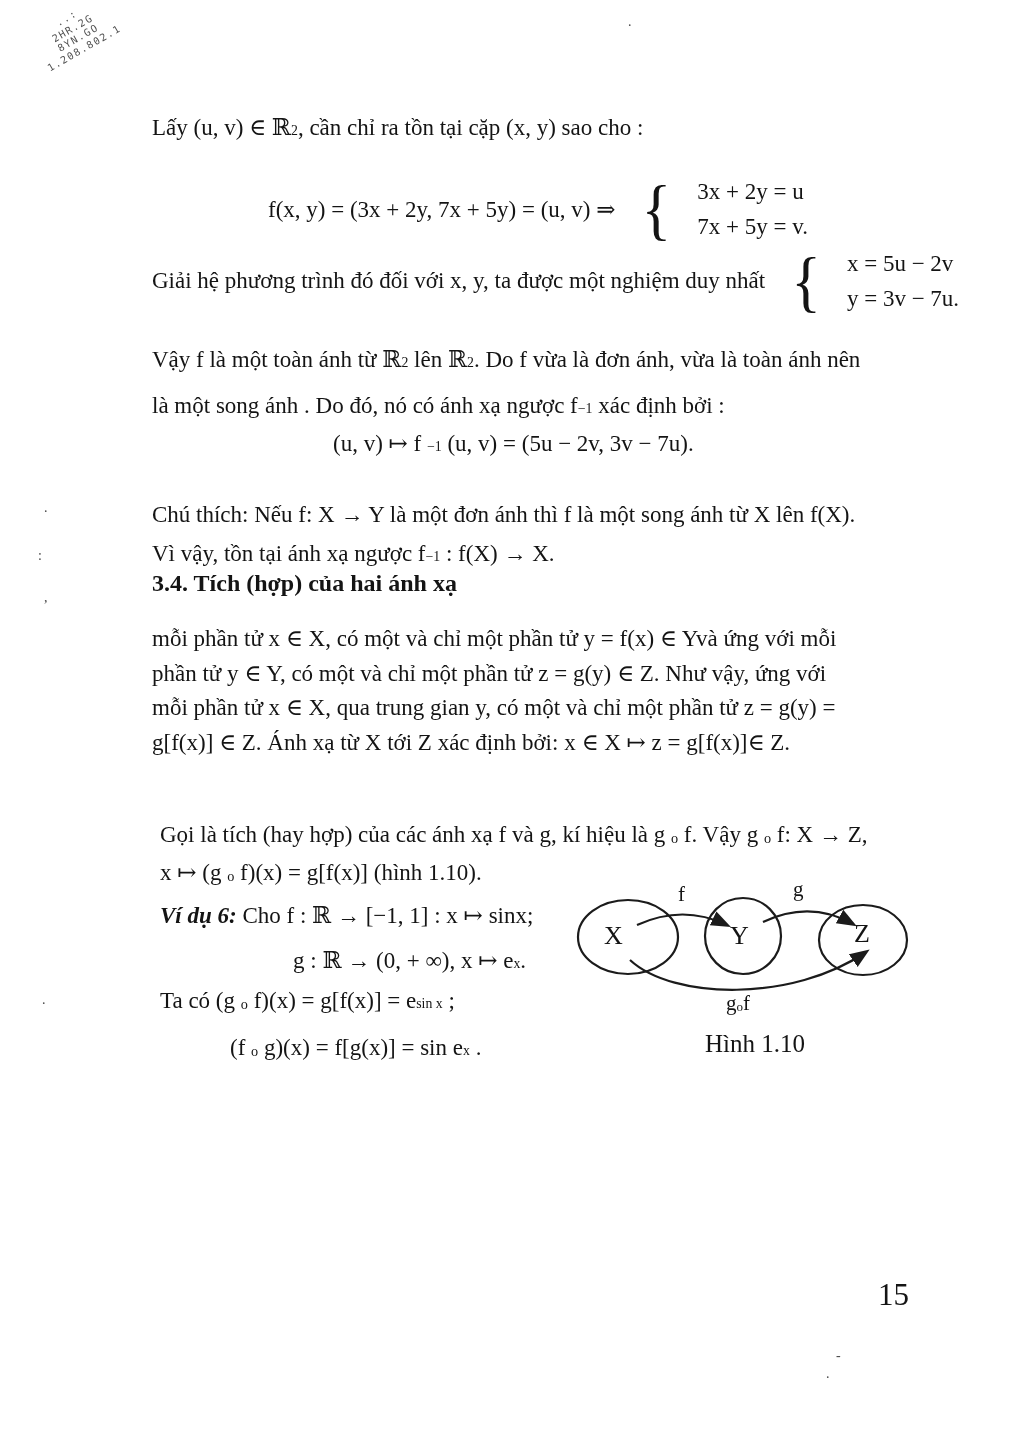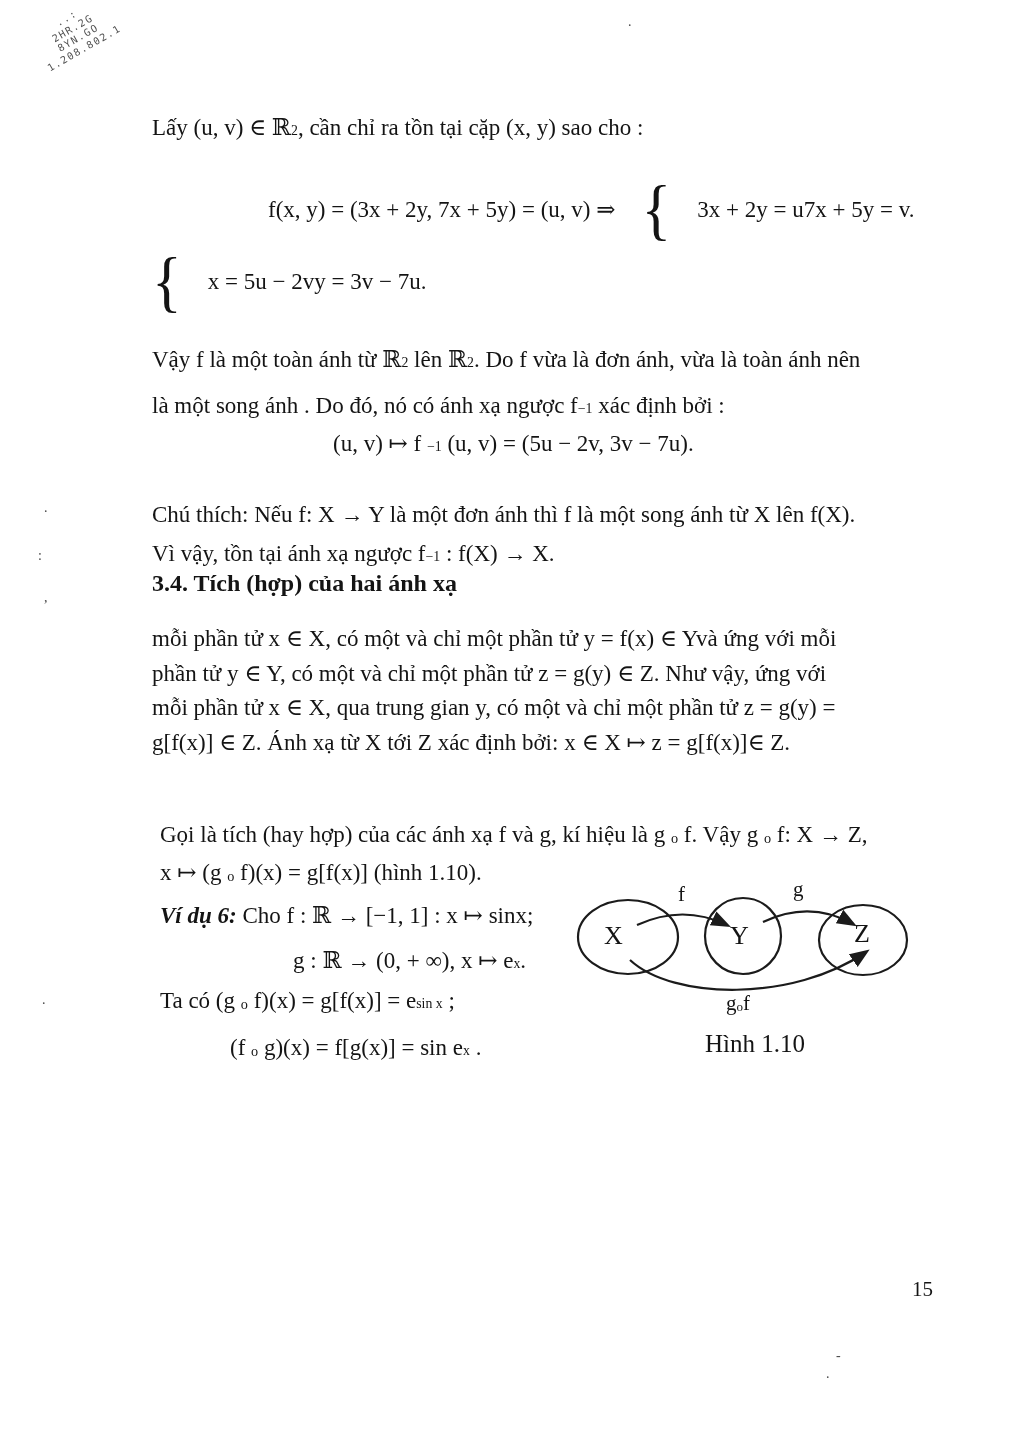--- a/index.html
+++ b/index.html
@@ -9,21 +9,21 @@
     color:#141414;position:relative;overflow:hidden;
   }
   .abs{position:absolute;}
   .line{white-space:nowrap;font-size:23px;}
   .sup{font-size:60%;vertical-align:42%;line-height:0;}
   .it{}
   .bi{font-style:italic;font-weight:bold;text-align:center;}
   .comp{font-size:62%;vertical-align:-1px;line-height:0;}
   .brace{font-size:62px;line-height:70px;font-weight:400;transform:scaleY(1.08);display:inline-block;}
   .eqrow{display:flex;align-items:center;gap:26px;}
-  .sysrows{display:flex;flex-direction:row;gap:0;}
+  .sysrows{display:flex;flex-direction:column;gap:0;}
   .sysrows .line{line-height:35px;}
   .para .line{line-height:inherit;}
   .stamp{
     left:34px;top:10px;transform:rotate(-30deg);transform-origin:center;
     font-family:"DejaVu Sans Mono",monospace;font-size:10px;line-height:11.5px;
     color:#3c3c3c;letter-spacing:1.5px;text-align:center;opacity:.9;
   }
   .speck{position:absolute;font-size:14px;color:#4a4a4a;}
   .figlabel{position:absolute;font-size:26px;}
   .figsmall{position:absolute;font-size:21px;}
@@ -46,20 +46,21 @@
   <div class="abs eqrow" style="top:174px;left:268px">
     <span class="line">f(x, y) = (3x + 2y, 7x + 5y) = (u, v) ⇒</span>
     <span class="brace">{</span>
     <span class="sysrows">
       <span class="line">3x + 2y = u</span>
       <span class="line">7x + 5y = v.</span>
     </span>
   </div>
 
   <div class="abs eqrow" style="top:246px;left:152px">
+    <span class="line">Giải hệ phương trình đó đối với x, y, ta được một nghiệm duy nhất</span>
     <span class="brace">{</span>
     <span class="sysrows">
       <span class="line">x = 5u − 2v</span>
       <span class="line">y = 3v − 7u.</span>
     </span>
   </div>
 
   <div class="abs para" style="top:337px;left:152px;line-height:46px">
     <div class="line"><span>Vậy f là một toàn ánh từ ℝ</span><span class="sup">2</span><span> lên ℝ</span><span class="sup">2</span><span>. Do f vừa là đơn ánh, vừa là toàn ánh nên</span></div>
     <div class="line"><span>là một song ánh . Do đó, nó có ánh xạ ngược f</span><span class="sup">−1</span><span> xác định bởi :</span></div>
@@ -105,21 +106,21 @@
     <path class="stroke" d="M67,82 C110,122 230,124 303,74" marker-end="url(#ah)"></path>
   </svg>
   <div class="figlabel" style="left:604px;top:921px">X</div>
   <div class="figlabel" style="left:730px;top:921px">Y</div>
   <div class="figlabel" style="left:854px;top:919px">Z</div>
   <div class="figsmall" style="left:678px;top:882px">f</div>
   <div class="figsmall" style="left:793px;top:877px">g</div>
   <div class="figsmall" style="left:726px;top:991px"><span>g</span><span class="comp">o</span><span>f</span></div>
   <div class="abs" style="left:705px;top:1030px;font-size:25px">Hình 1.10</div>
 
-  <div class="abs" style="left:912px;top:1277px;font-size:21px">15</div>
+  <div class="abs" style="left:878px;top:1277px;font-size:31px">15</div>
 
   <div class="speck" style="left:628px;top:14px">.</div>
   <div class="speck" style="left:44px;top:500px">.</div>
   <div class="speck" style="left:38px;top:548px">:</div>
   <div class="speck" style="left:44px;top:590px">,</div>
   <div class="speck" style="left:42px;top:992px">.</div>
   <div class="speck" style="left:836px;top:1348px">-</div>
   <div class="speck" style="left:826px;top:1366px">.</div>
 
 </div>

